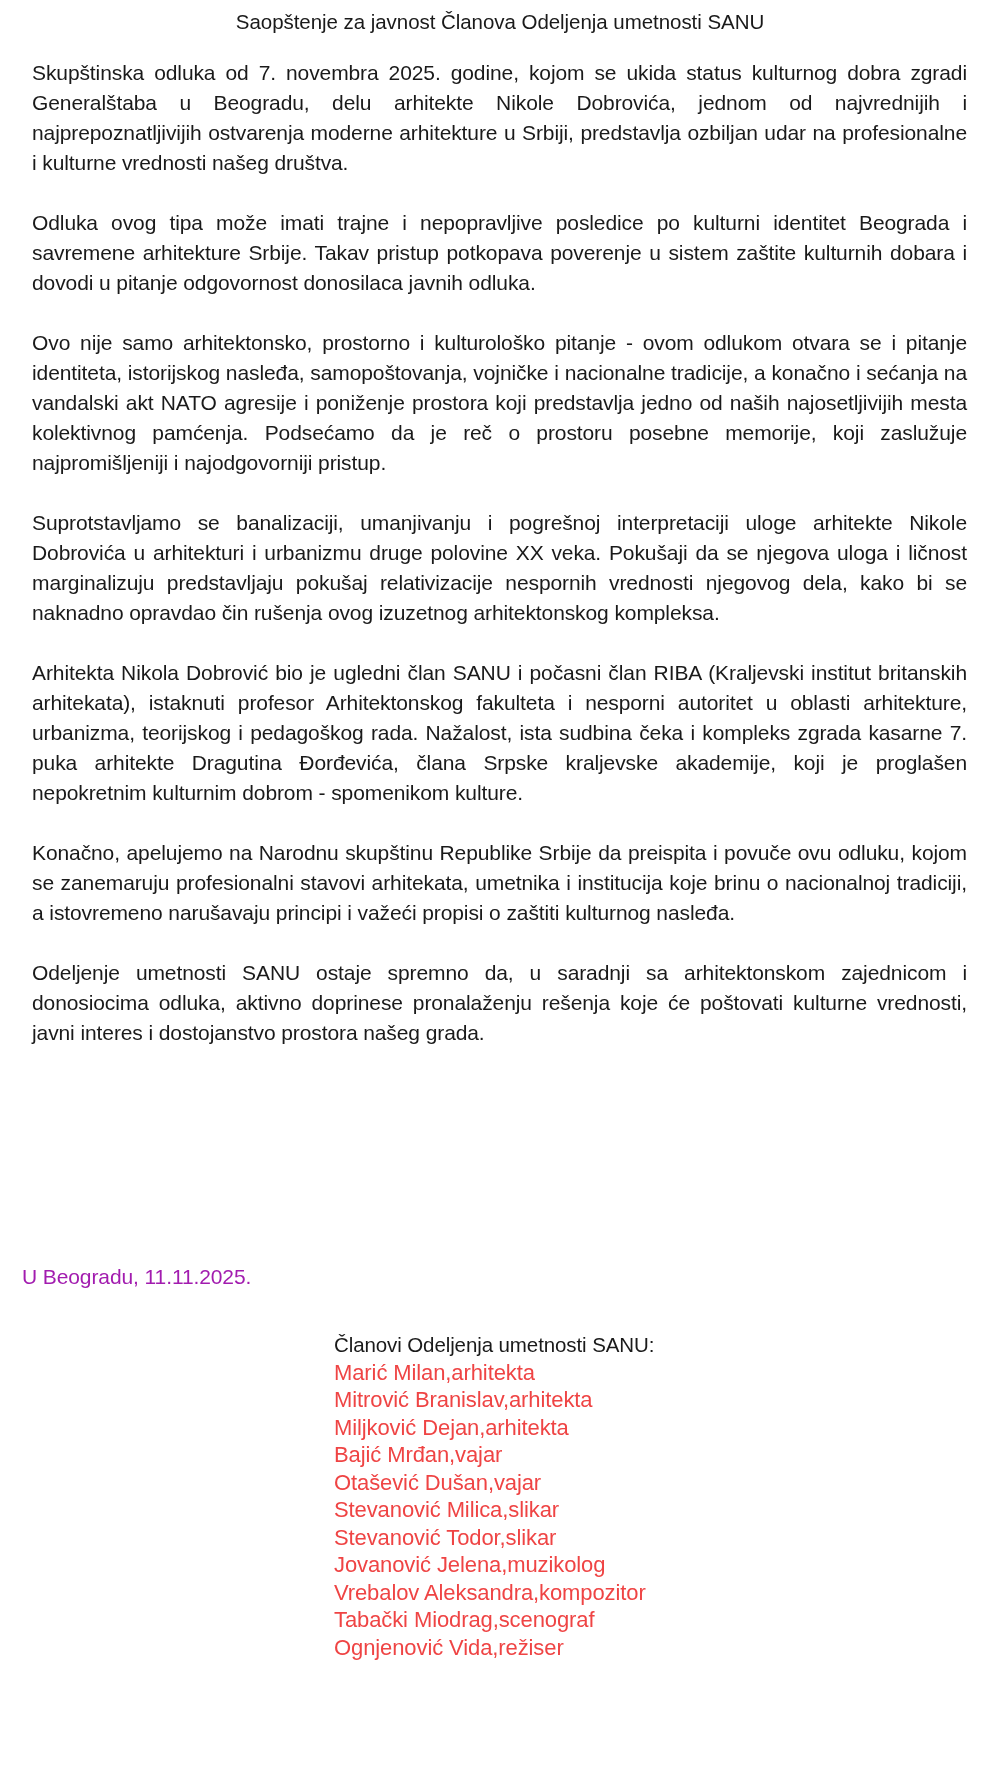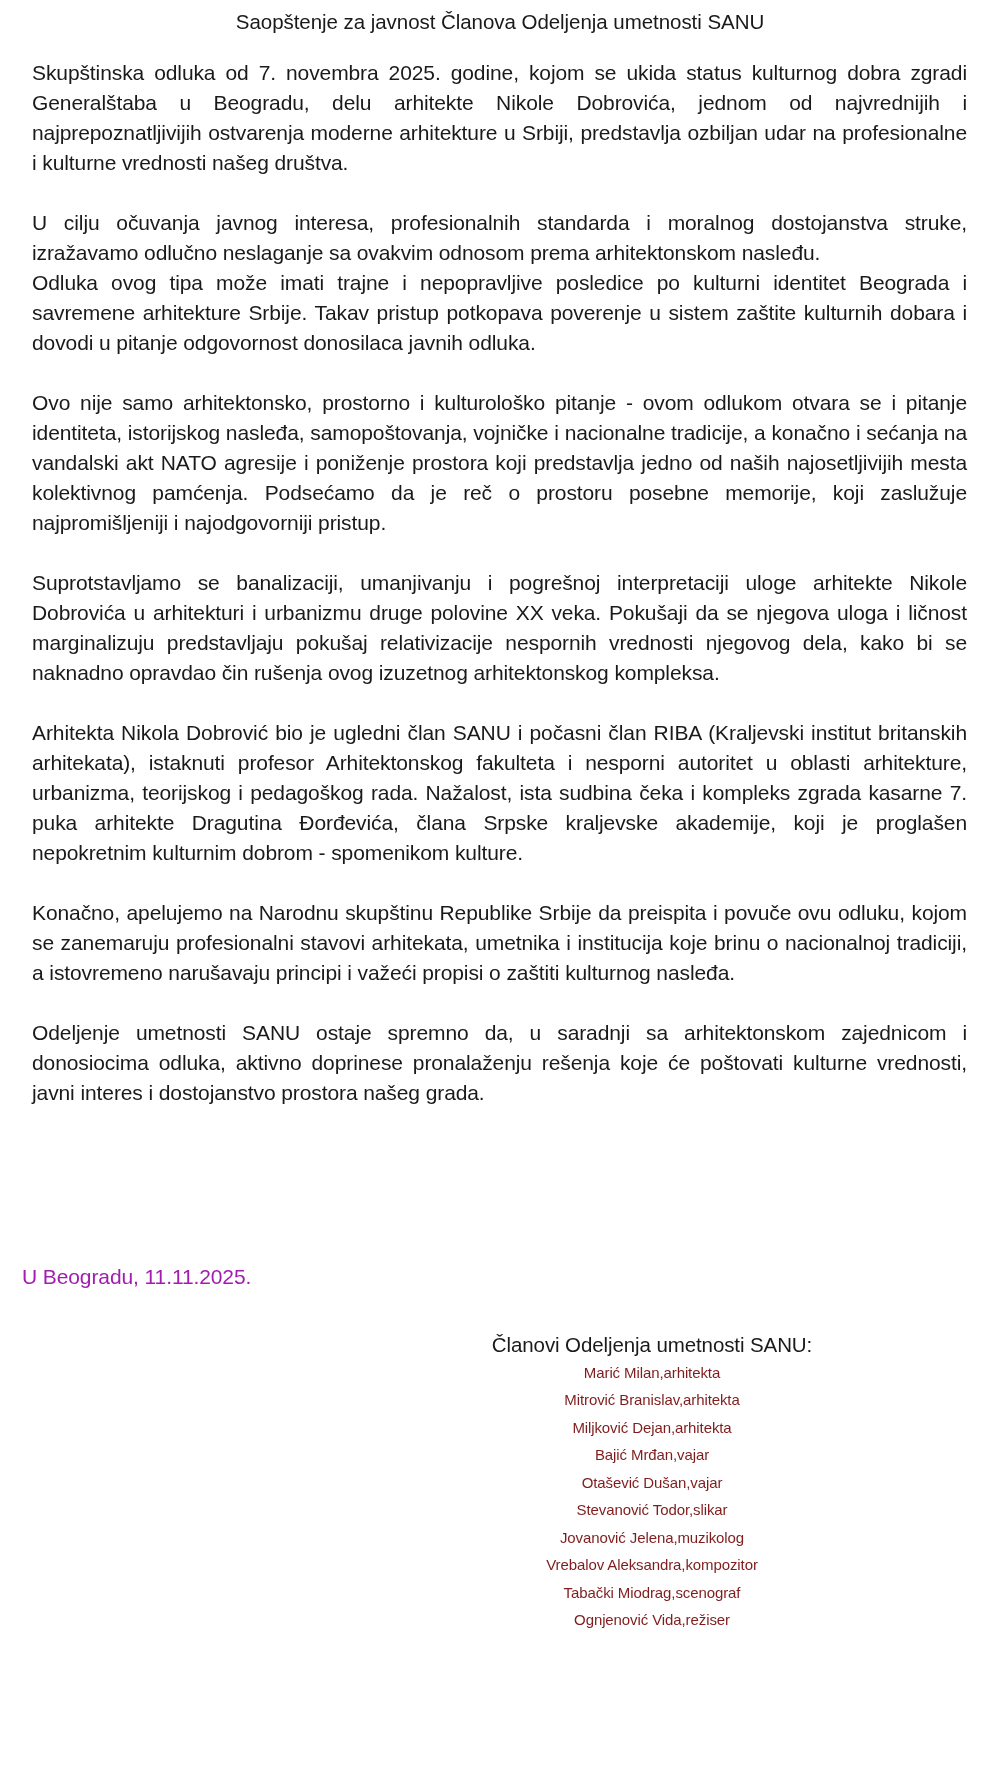--- a/index.html
+++ b/index.html
@@ -65,52 +65,51 @@
     top: 1262px;
     width: 500px;
     font-size: 21px;
     line-height: 30px;
     text-align: left;
     color: #a21caf;
     letter-spacing: -0.1px;
   }
   .sign-block {
     position: absolute;
-    right: 38px;
+    right: 46px;
     top: 1331px;
     width: 620px;
-    text-align: center;
+    text-align: left;
   }
   .sign-heading {
     font-size: 20.5px;
     line-height: 27.5px;
     color: #1a1a1a;
     letter-spacing: -0.1px;
   }
   .sign-name {
-    font-size: 15px;
+    font-size: 22px;
     line-height: 27.5px;
-    color: #7f1d1d;
+    color: #ef4444;
     letter-spacing: -0.1px;
     white-space: nowrap;
   }
 </style>
 </head>
 <body>
 
 <div class="page">
 
   <div class="doc-title">Saopštenje za javnost Članova Odeljenja umetnosti SANU</div>
 
   <div class="body-col">
 
     <p class="para">Skupštinska odluka od 7. novembra 2025. godine, kojom se ukida status kulturnog dobra zgradi Generalštaba u Beogradu, delu arhitekte Nikole Dobrovića, jednom od najvrednijih i najprepoznatljivijih ostvarenja moderne arhitekture u Srbiji, predstavlja ozbiljan udar na profesionalne i kulturne vrednosti našeg društva.</p>
 
     <p class="para">
-      <span class="subline just">U cilju očuvanja javnog interesa, profesionalnih standarda i moralnog dostojanstva struke, izražavamo odlučno neslaganje sa ovakvim odnosom prema arhitektonskom nasleđu.</span>
       <span class="subline just">Odluka ovog tipa može imati trajne i nepopravljive posledice po kulturni identitet Beograda i savremene arhitekture Srbije. Takav pristup potkopava poverenje u sistem zaštite kulturnih dobara i dovodi u pitanje odgovornost donosilaca javnih odluka.</span>
     </p>
 
     <p class="para">Ovo nije samo arhitektonsko, prostorno i kulturološko pitanje - ovom odlukom otvara se i pitanje identiteta, istorijskog nasleđa, samopoštovanja, vojničke i nacionalne tradicije, a konačno i sećanja na vandalski akt NATO agresije i poniženje prostora koji predstavlja jedno od naših najosetljivijih mesta kolektivnog pamćenja. Podsećamo da je reč o prostoru posebne memorije, koji zaslužuje najpromišljeniji i najodgovorniji pristup.</p>
 
     <p class="para">Suprotstavljamo se banalizaciji, umanjivanju i pogrešnoj interpretaciji uloge arhitekte Nikole Dobrovića u arhitekturi i urbanizmu druge polovine XX veka. Pokušaji da se njegova uloga i ličnost marginalizuju predstavljaju pokušaj relativizacije nespornih vrednosti njegovog dela, kako bi se naknadno opravdao čin rušenja ovog izuzetnog arhitektonskog kompleksa.</p>
 
     <p class="para">Arhitekta Nikola Dobrović bio je ugledni član SANU i počasni član RIBA (Kraljevski institut britanskih arhitekata), istaknuti profesor Arhitektonskog fakulteta i nesporni autoritet u oblasti arhitekture, urbanizma, teorijskog i pedagoškog rada. Nažalost, ista sudbina čeka i kompleks zgrada kasarne 7. puka arhitekte Dragutina Đorđevića, člana Srpske kraljevske akademije, koji je proglašen nepokretnim kulturnim dobrom - spomenikom kulture.</p>
 
     <p class="para">Konačno, apelujemo na Narodnu skupštinu Republike Srbije da preispita i povuče ovu odluku, kojom se zanemaruju profesionalni stavovi arhitekata, umetnika i institucija koje brinu o nacionalnoj tradiciji, a istovremeno narušavaju principi i važeći propisi o zaštiti kulturnog nasleđa.</p>
@@ -122,20 +121,21 @@
   <div class="date-line">U Beogradu, 11.11.2025.</div>
 
   <div class="sign-block">
     <div class="sign-heading">Članovi Odeljenja umetnosti SANU:</div>
     <div id="signatories-list">
         <div class="sign-name">Marić Milan,arhitekta</div>
         <div class="sign-name">Mitrović Branislav,arhitekta</div>
         <div class="sign-name">Miljković Dejan,arhitekta</div>
         <div class="sign-name">Bajić Mrđan,vajar</div>
         <div class="sign-name">Otašević Dušan,vajar</div>
+        <div class="sign-name">Stevanović Milica,slikar</div>
         <div class="sign-name">Stevanović Todor,slikar</div>
         <div class="sign-name">Jovanović Jelena,muzikolog</div>
         <div class="sign-name">Vrebalov Aleksandra,kompozitor</div>
         <div class="sign-name">Tabački Miodrag,scenograf</div>
         <div class="sign-name">Ognjenović Vida,režiser</div>
       </div>
   </div>
 
 </div>
 

